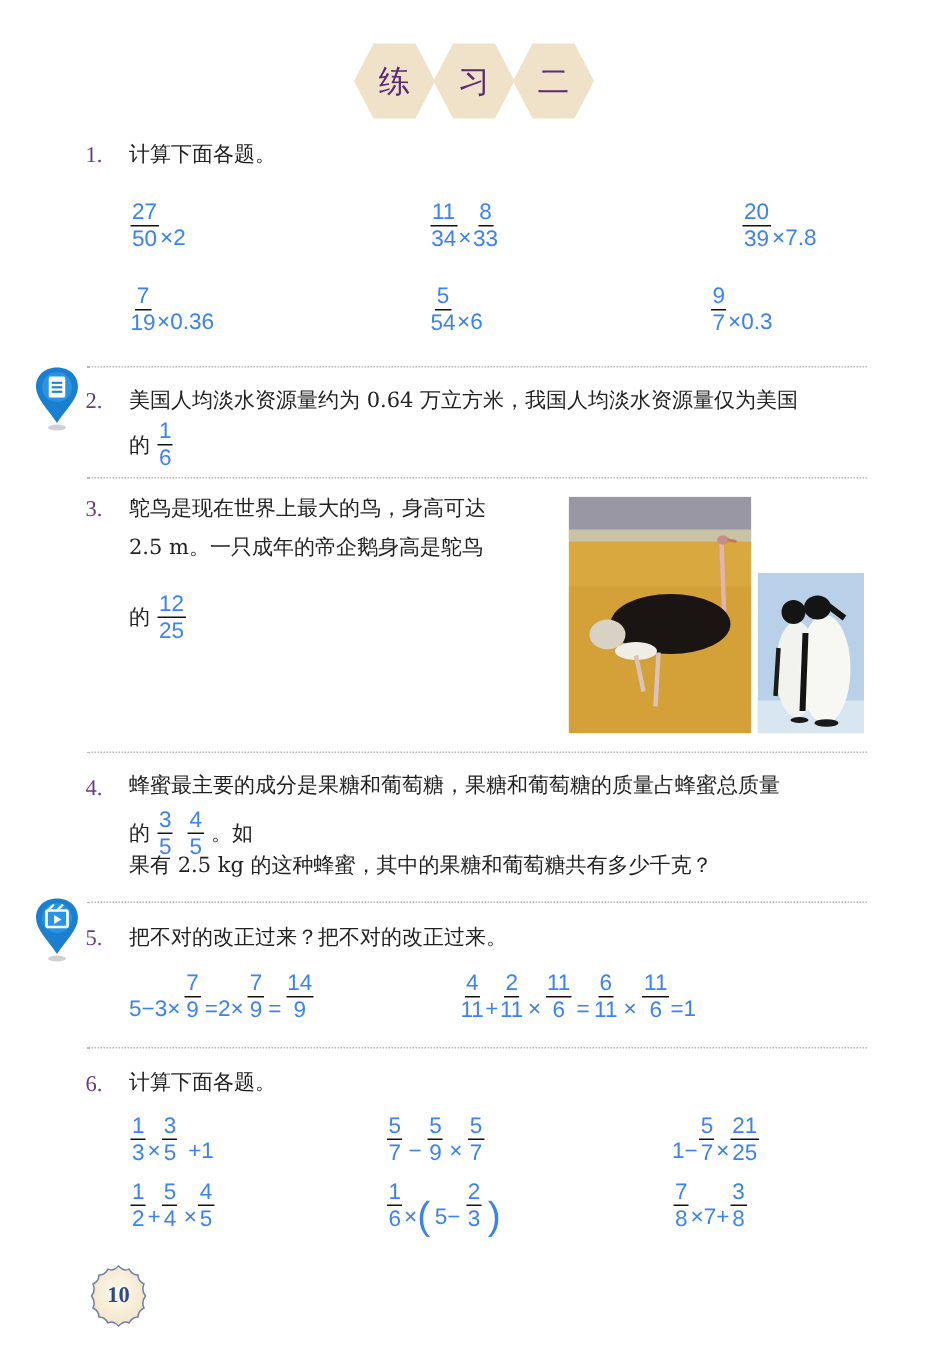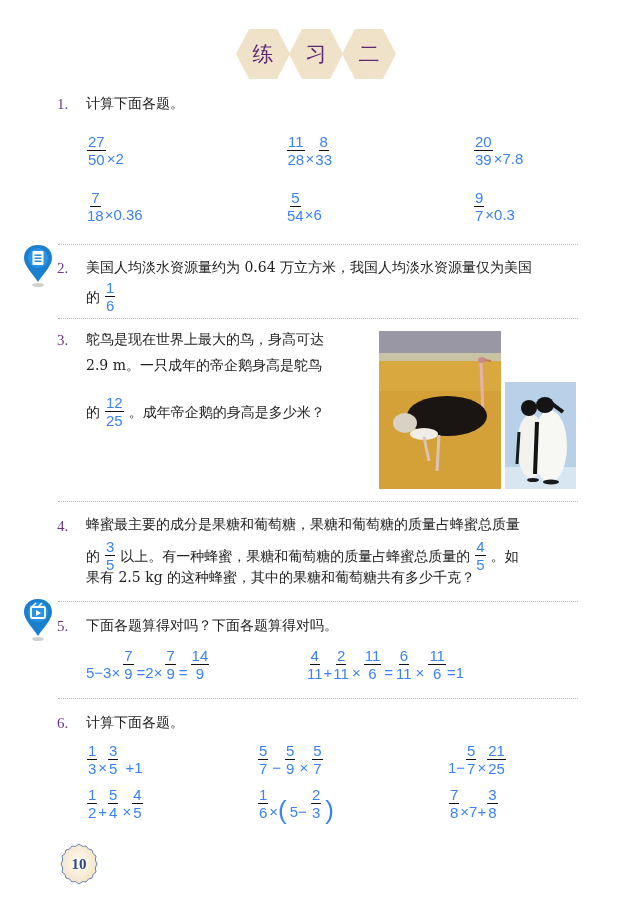--- a/index.html
+++ b/index.html
@@ -54,39 +54,39 @@
 <div class="abs math" style="left:86px; top:134px;">
   <span class="frac">
       <span class="n">27</span>
       <span class="d">50</span>
     </span>
     <span>×2</span>
 </div>
 <div class="abs math" style="left:286px; top:134px;">
   <span class="frac">
       <span class="n">11</span>
-      <span class="d">28</span>
+      <span class="d">34</span>
     </span>
     <span>×</span>
     <span class="frac">
       <span class="n">8</span>
       <span class="d">33</span>
     </span>
 </div>
-<div class="abs math" style="left:473px; top:134px;">
+<div class="abs math" style="left:494px; top:134px;">
   <span class="frac">
       <span class="n">20</span>
       <span class="d">39</span>
     </span>
     <span>×7.8</span>
 </div>
 <div class="abs math" style="left:86px; top:190px;">
   <span class="frac">
       <span class="n">7</span>
-      <span class="d">18</span>
+      <span class="d">19</span>
     </span>
     <span>×0.36</span>
 </div>
 <div class="abs math" style="left:286px; top:190px;">
   <span class="frac">
       <span class="n">5</span>
       <span class="d">54</span>
     </span>
     <span>×6</span>
 </div>
@@ -120,30 +120,29 @@
         <span class="n">1</span>
         <span class="d">6</span>
       </span>
     </span>
 </div>
 
 <div class="abs sep" style="top:318px;"></div>
 
 <div class="abs qnum" style="left:57px; top:332px;">3.</div>
 <div class="abs qtext" style="left:86px; top:326px;">鸵鸟是现在世界上最大的鸟，身高可达</div>
-<div class="abs qtext" style="left:86px; top:352px;">2.9 m。一只成年的帝企鹅身高是鸵鸟</div>
+<div class="abs qtext" style="left:86px; top:352px;">2.5 m。一只成年的帝企鹅身高是鸵鸟</div>
 <div class="abs qtext" style="left:86px; top:378px; display:flex; align-items:center;">
   <span>的</span>
   <span class="math" style="margin:17px 4px;">
       <span class="frac">
         <span class="n">12</span>
         <span class="d">25</span>
       </span>
     </span>
-  <span>。成年帝企鹅的身高是多少米？</span>
 </div>
 
 <div class="abs" style="left:379px; top:331px; width:122px; height:158px; overflow:hidden;">
   <svg width="122" height="158" viewBox="0 0 122 158">
     <rect width="122" height="28" fill="#9a97a4"></rect>
     <rect y="22" width="122" height="12" fill="#c9c3a6"></rect>
     <rect y="30" width="122" height="128" fill="#d9a93f"></rect>
     <rect y="60" width="122" height="98" fill="#cf9c32" opacity="0.6"></rect>
     <path d="M102 30 L104 84" stroke="#e2b3b0" stroke-width="3"></path>
     <ellipse cx="103" cy="29" rx="4" ry="3" fill="#c88d89"></ellipse>
@@ -177,21 +176,20 @@
 <div class="abs qnum" style="left:57px; top:518px;">4.</div>
 <div class="abs qtext" style="left:86px; top:512px; width:510px;font-family:Liberation Mono, monospace;">蜂蜜最主要的成分是果糖和葡萄糖，果糖和葡萄糖的质量占蜂蜜总质量</div>
 <div class="abs qtext" style="left:86px; top:539px; display:flex; align-items:center; white-space:nowrap;">
   <span>的</span>
   <span class="math" style="margin:0 4px;">
       <span class="frac">
         <span class="n">3</span>
         <span class="d">5</span>
       </span>
     </span>
-  <span>以上。有一种蜂蜜，果糖和葡萄糖的质量占蜂蜜总质量的</span>
   <span class="math" style="margin:0 4px;">
       <span class="frac">
         <span class="n">4</span>
         <span class="d">5</span>
       </span>
     </span>
   <span>。如</span>
 </div>
 <div class="abs qtext" style="left:86px; top:564px;">果有 2.5 kg 的这种蜂蜜，其中的果糖和葡萄糖共有多少千克？</div>
 
@@ -201,21 +199,21 @@
   <svg width="30" height="44" viewBox="0 0 30 44">
     <ellipse cx="15" cy="41" rx="6" ry="2" fill="#d0d0d0"></ellipse>
     <path d="M15 1 C6 1 1 7 1 14 C1 22 10 30 15 38 C20 30 29 22 29 14 C29 7 24 1 15 1 Z" fill="#1b7fd0"></path>
     <circle cx="15" cy="14" r="10" fill="#2a94e4"></circle>
     <rect x="8" y="9" width="14" height="11" rx="1" fill="none" stroke="#ffffff" stroke-width="1.8"></rect>
     <path d="M9 9 L13 5 M15 9 L19 5" stroke="#ffffff" stroke-width="1.5"></path>
     <polygon points="13,12 13,18 18,15" fill="#ffffff"></polygon>
   </svg>
 </div>
 <div class="abs qnum" style="left:57px; top:618px;">5.</div>
-<div class="abs qtext" style="left:86px; top:612px;">下面各题算得对吗？下面各题算得对吗。</div>
+<div class="abs qtext" style="left:86px; top:612px;">把不对的改正过来？把不对的改正过来。</div>
 
 <div class="abs math" style="left:86px; top:648px;">
   <span>5−3×</span>
   <span class="frac" style="margin:0 3px;">
       <span class="n">7</span>
       <span class="d">9</span>
     </span>
   <span>=2×</span>
   <span class="frac" style="margin:0 3px;">
       <span class="n">7</span>

